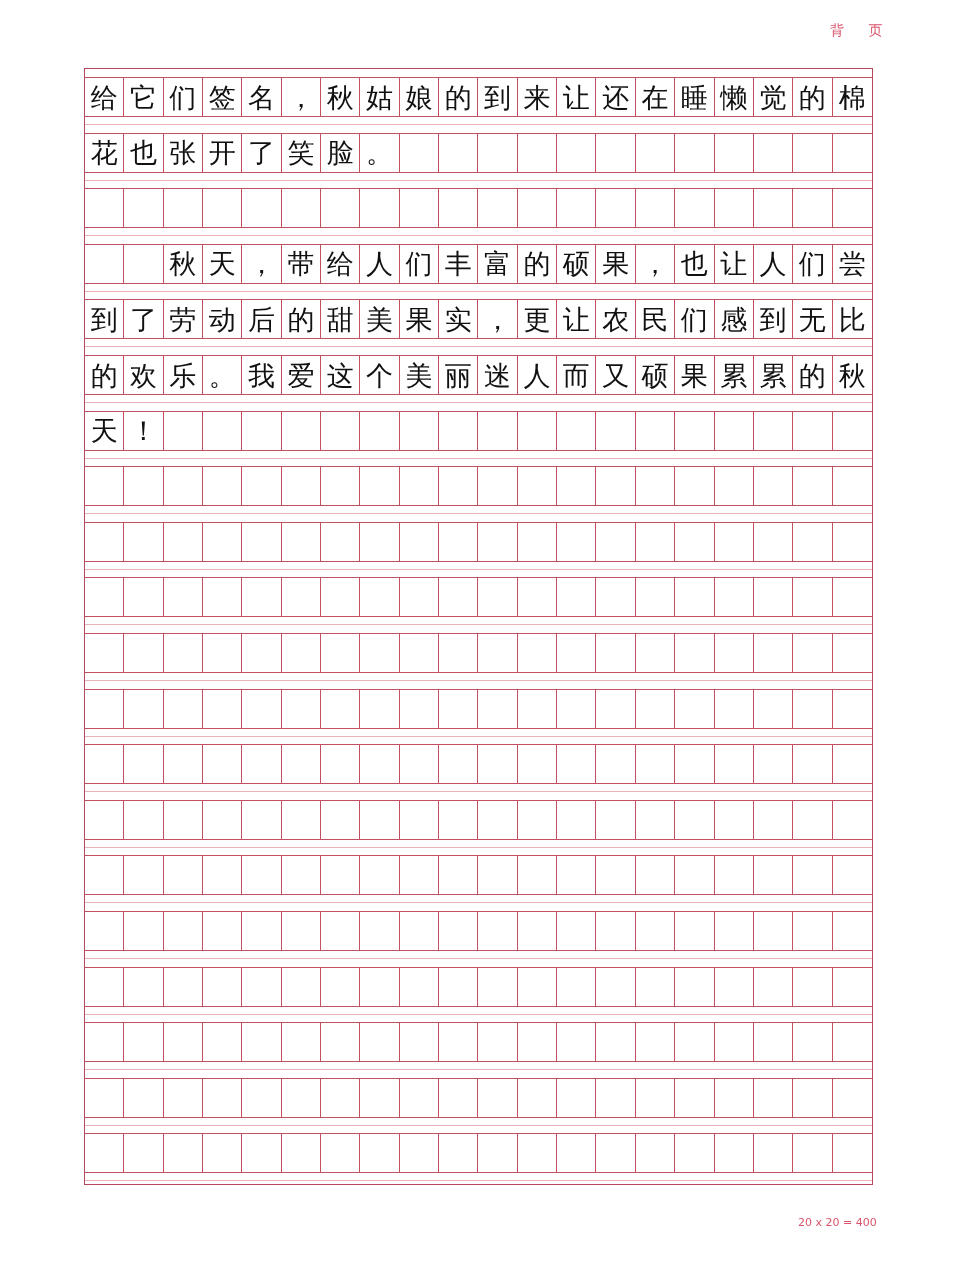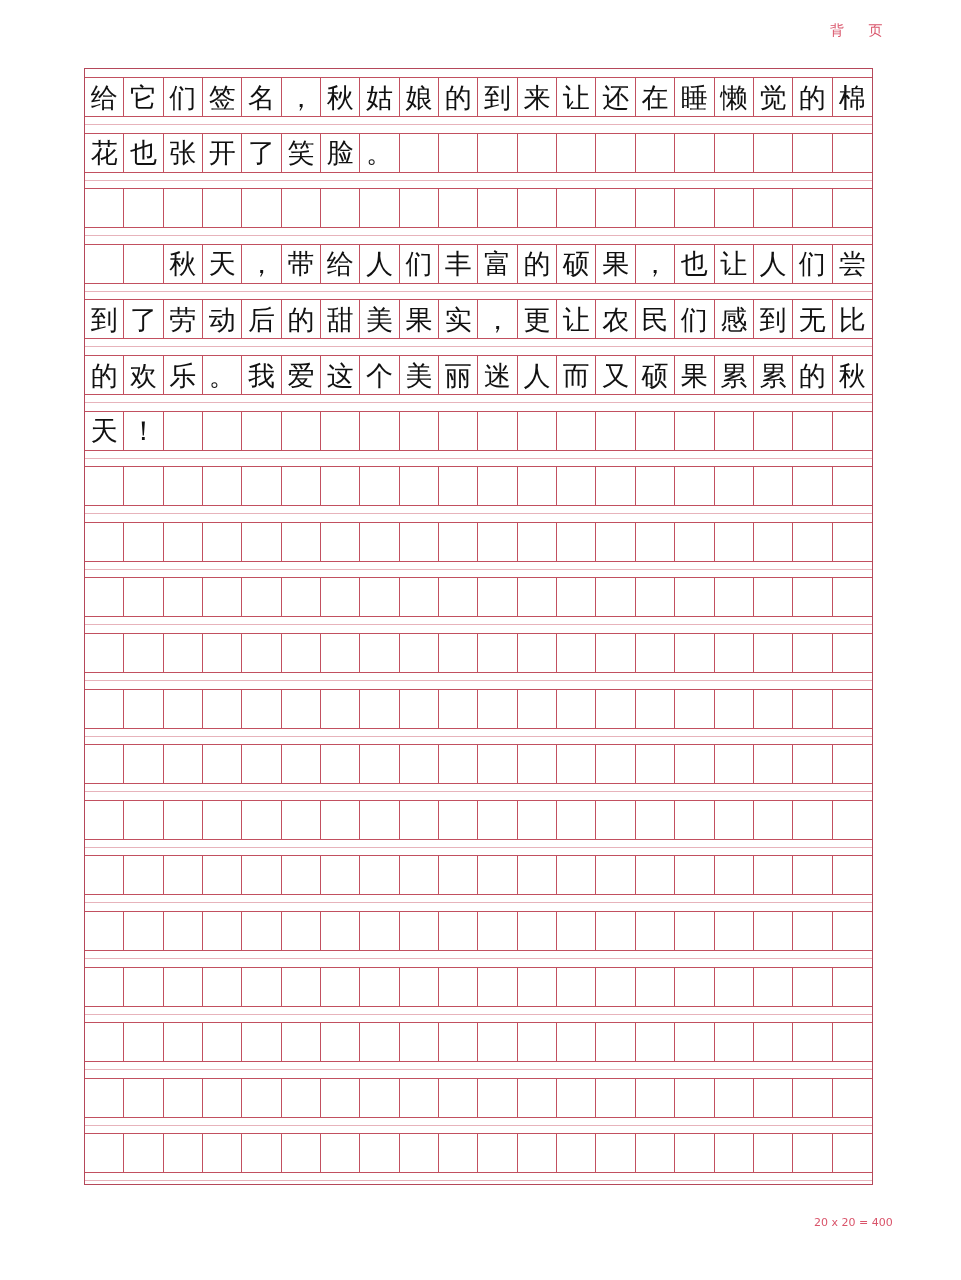--- a/index.html
+++ b/index.html
@@ -6,21 +6,21 @@
   body {
     width: 961px; height: 1280px; background: #ffffff; position: relative; overflow: hidden;
     font-family: "DejaVu Sans", sans-serif;
   }
   .header-label {
     position: absolute; top: 22px; left: 830px; width: 50px;
     font-size: 14px; color: #d9546a; letter-spacing: 10px; white-space: nowrap; text-align: center;
   }
   .footer-label {
     position: absolute; top: 1216px; left: 798px;
-    font-size: 11px; color: #d9546a; white-space: nowrap; margin-left: 16px;
+    font-size: 11px; color: #d9546a; white-space: nowrap;
   }
   .sheet {
     position: absolute; left: 84px; top: 68px; width: 789px; height: 1117px;
     border: 1px solid #b5485a; box-sizing: border-box;
   }
   .row {
     position: absolute; left: 0; width: 787px; height: 40px;
     border-top: 1px solid #c25060; border-bottom: 1px solid #c25060;
     box-sizing: border-box; display: flex;
   }

